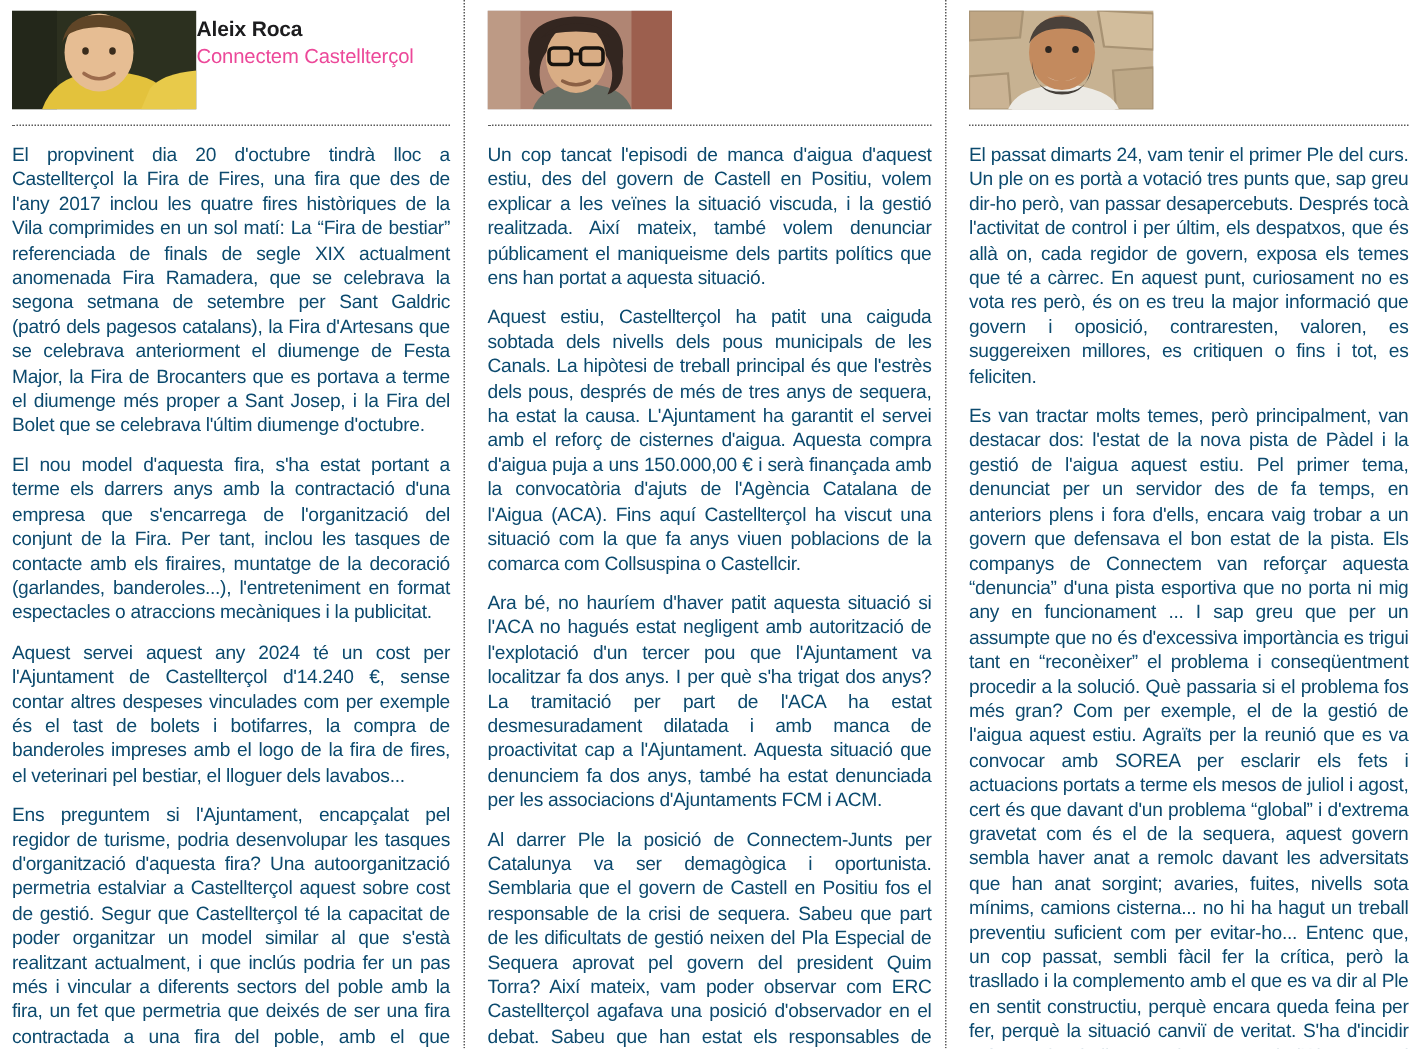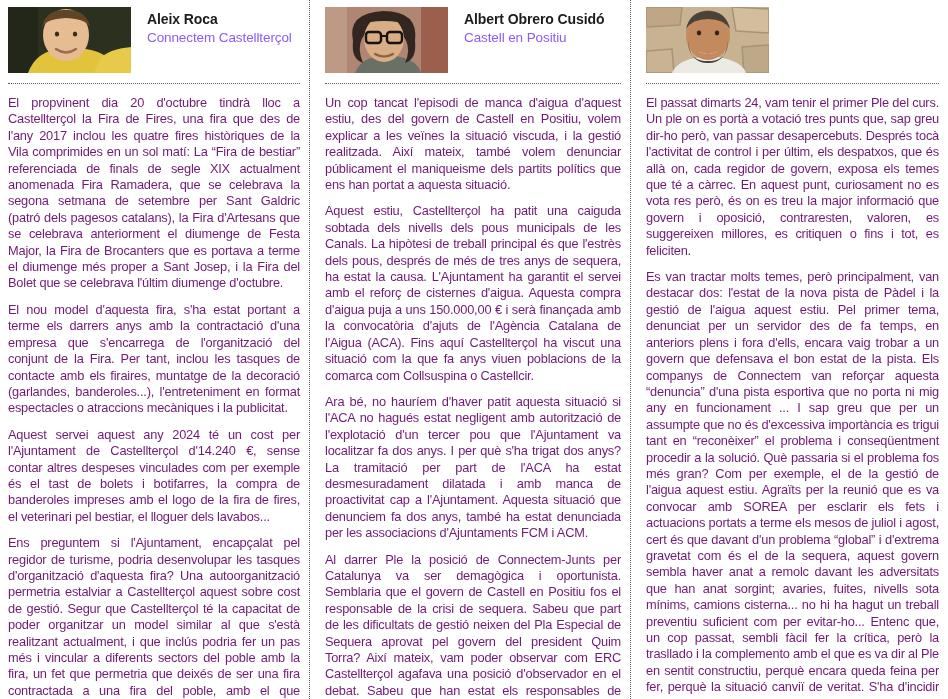--- a/index.html
+++ b/index.html
@@ -4,29 +4,29 @@
 <style>
   html,body{margin:0;padding:0;background:#ffffff;}
   .page{
     width:948px;height:699px;background:#ffffff;box-sizing:border-box;
     display:grid;grid-template-columns:309px 321px 318px;
     font-family:"Liberation Sans","DejaVu Sans",sans-serif;
     overflow:hidden;
   }
   .col{box-sizing:border-box;padding:7px 9px 0 8px;overflow:hidden;}
   .col + .col{border-left:1px dotted #5a5a5a;padding-left:15px;}
-  .col-header{display:flex;gap:16px;align-items:flex-start;}
+  .col-header{display:flex;gap:0;align-items:flex-start;}
   .photo{width:123px;height:66px;flex:none;overflow:hidden;background:#ddd;}
   .photo svg{display:block;}
   .byline{padding-top:4px;min-width:0;}
   .author{font-weight:bold;font-size:14px;color:#1c1c1e;line-height:1.2;letter-spacing:-0.1px;}
-  .affil{font-size:13.5px;color:#8b5cf6;line-height:1.25;margin-top:2px;letter-spacing:-0.1px;}
+  .affil{font-size:13.5px;color:#ec4899;line-height:1.25;margin-top:2px;letter-spacing:-0.1px;}
   .rule{border-top:1px dotted #5a5a5a;margin:10px 0 11px;height:0;}
   .body p{
-    margin:0 0 10px;font-size:12.8px;line-height:16.4px;color:#701a75;
+    margin:0 0 10px;font-size:12.8px;line-height:16.4px;color:#0c4a6e;
     text-align:justify;letter-spacing:-0.2px;
     -webkit-hyphens:auto;hyphens:auto;
   }
 </style>
 </head>
 <body>
 
 <div class="page">
 
   <section class="col">
@@ -68,24 +68,20 @@
           <path d="M30 66 Q36 50 58 49 L70 49 Q92 52 96 66 Z" fill="#6a7066"></path>
           <path d="M28 34 Q22 6 58 4 Q94 4 90 34 Q92 52 80 56 Q92 30 58 14 Q26 28 38 56 Q26 52 28 34 Z" fill="#332620"></path>
           <ellipse cx="59" cy="32" rx="20" ry="23" fill="#d9ad85"></ellipse>
           <path d="M36 18 Q46 8 59 9 Q74 8 82 18 Q74 14 59 14 Q44 14 36 18 Z" fill="#332620"></path>
           <rect x="41" y="25" width="15" height="11" rx="3" fill="none" stroke="#17130f" stroke-width="2.4"></rect>
           <rect x="62" y="25" width="15" height="11" rx="3" fill="none" stroke="#17130f" stroke-width="2.4"></rect>
           <line x1="56" y1="29" x2="62" y2="29" stroke="#17130f" stroke-width="2"></line>
           <path d="M50 47 Q59 52 68 47" stroke="#8a5f44" stroke-width="2.2" fill="none" stroke-linecap="round"></path>
         </svg>
       </div>
-      <div class="byline">
-        <div class="author">Albert Obrero Cusidó</div>
-        <div class="affil">Castell en Positiu</div>
-      </div>
     </header>
     <div class="rule"></div>
     <div class="body">
         <p>Un cop tancat l'episodi de manca d'aigua d'aquest estiu, des del govern de Castell en Positiu, volem explicar a les veïnes la situació viscuda, i la gestió realitzada. Així mateix, també volem denunciar públicament el maniqueisme dels partits polítics que ens han portat a aquesta situació.</p>
         <p>Aquest estiu, Castellterçol ha patit una caiguda sobtada dels nivells dels pous municipals de les Canals. La hipòtesi de treball principal és que l'estrès dels pous, després de més de tres anys de sequera, ha estat la causa. L'Ajuntament ha garantit el servei amb el reforç de cisternes d'aigua. Aquesta compra d'aigua puja a uns 150.000,00 € i serà finançada amb la convocatòria d'ajuts de l'Agència Catalana de l'Aigua (ACA). Fins aquí Castellterçol ha viscut una situació com la que fa anys viuen poblacions de la comarca com Collsuspina o Castellcir.</p>
         <p>Ara bé, no hauríem d'haver patit aquesta situació si l'ACA no hagués estat negligent amb autorització de l'explotació d'un tercer pou que l'Ajuntament va localitzar fa dos anys. I per què s'ha trigat dos anys? La tramitació per part de l'ACA ha estat desmesuradament dilatada i amb manca de proactivitat cap a l'Ajuntament. Aquesta situació que denunciem fa dos anys, també ha estat denunciada per les associacions d'Ajuntaments FCM i ACM.</p>
         <p>Al darrer Ple la posició de Connectem-Junts per Catalunya va ser demagògica i oportunista. Semblaria que el govern de Castell en Positiu fos el responsable de la crisi de sequera. Sabeu que part de les dificultats de gestió neixen del Pla Especial de Sequera aprovat pel govern del president Quim Torra? Així mateix, vam poder observar com ERC Castellterçol agafava una posició d'observador en el debat. Sabeu que han estat els responsables de l'erràtica gestió de la sequera des de l'ACA amb el govern del president Aragonès?</p>
       </div>
   </section>
 

